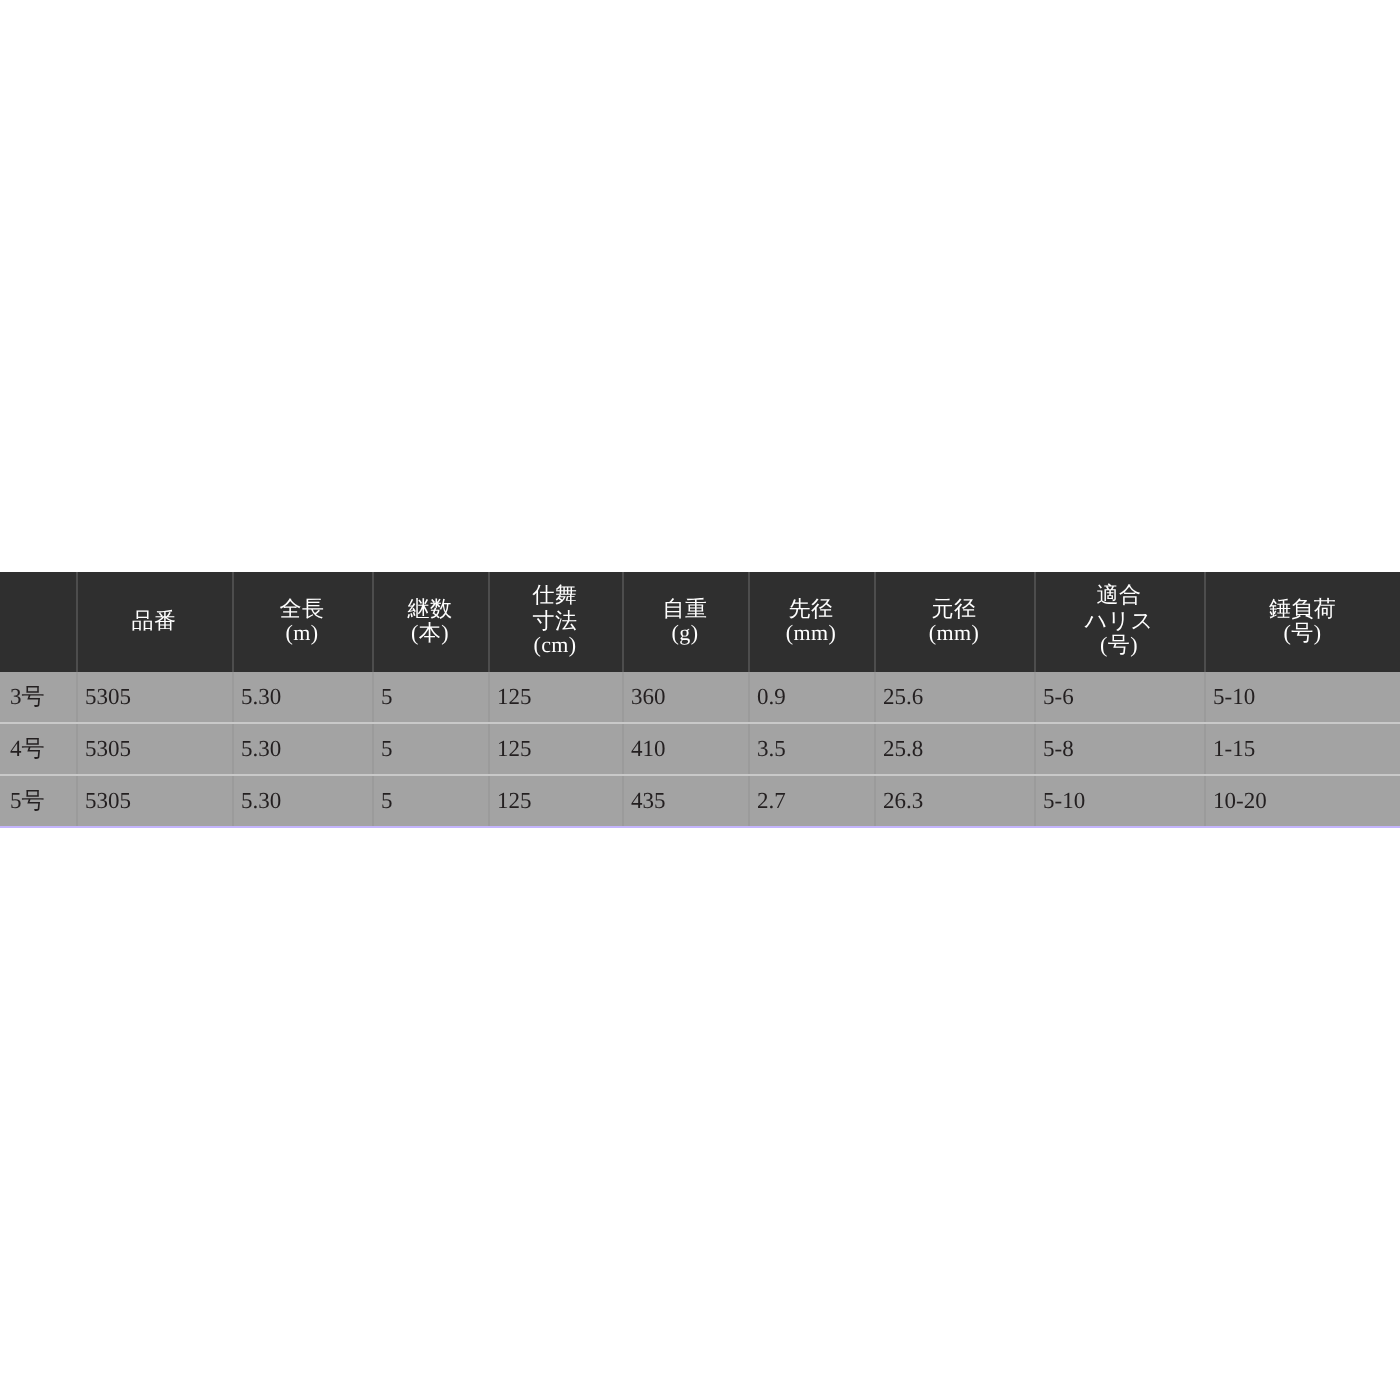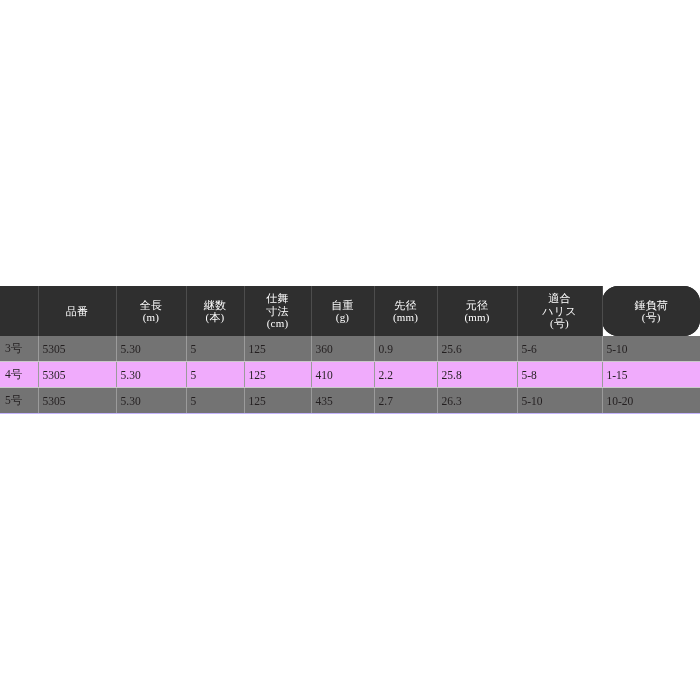--- a/index.html
+++ b/index.html
@@ -62,33 +62,32 @@
     text-align: center;
     vertical-align: middle;
     border-right: 1px solid #4d4d4d;
     letter-spacing: 0.2px;
   }
   thead th.corner {
     border-right: 1px solid #4d4d4d;
   }
   thead th.last {
     border-right: none;
-    border-radius: 16px;
   }
   thead th .hl {
     display: block;
     white-space: nowrap;
   }
 
   
   tbody tr {
     height: 25px;
   }
-  tbody tr.odd-row  { background: #737373; }
-  tbody tr.even-row { background: #f0abfc; }
+  tbody tr.odd-row  { background: #a3a3a3; }
+  tbody tr.even-row { background: #a3a3a3; }
 
   tbody td {
     height: 25px;
     padding: 0 4px;
     font-size: 11.5px;
     color: #231f20;
     vertical-align: middle;
     border-right: 1px solid #9b9b9b;
     border-bottom: 1px solid #c9c9c9;
     white-space: nowrap;
@@ -196,21 +195,21 @@
           <td class="last">5-10</td>
         </tr>
 
         <tr class="even-row">
           <td class="rowhead">4号</td>
           <td>5305</td>
           <td>5.30</td>
           <td>5</td>
           <td>125</td>
           <td>410</td>
-          <td>2.2</td>
+          <td>3.5</td>
           <td>25.8</td>
           <td>5-8</td>
           <td class="last">1-15</td>
         </tr>
 
         <tr class="odd-row">
           <td class="rowhead">5号</td>
           <td>5305</td>
           <td>5.30</td>
           <td>5</td>

